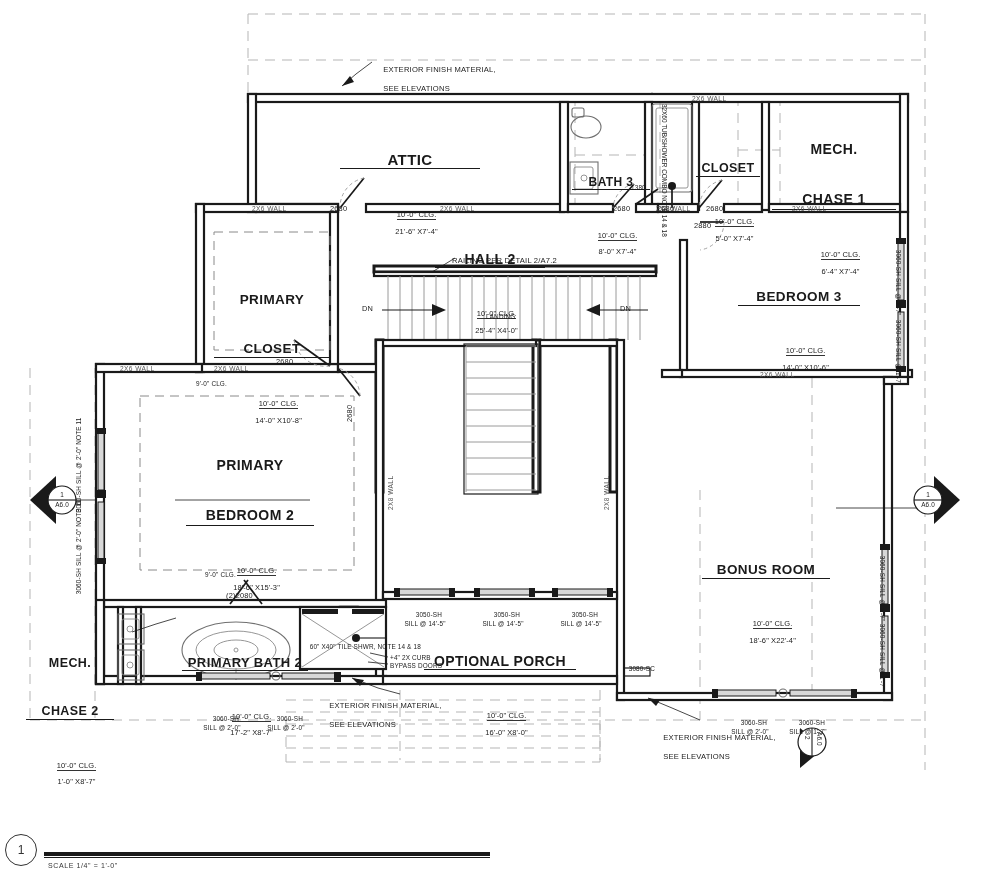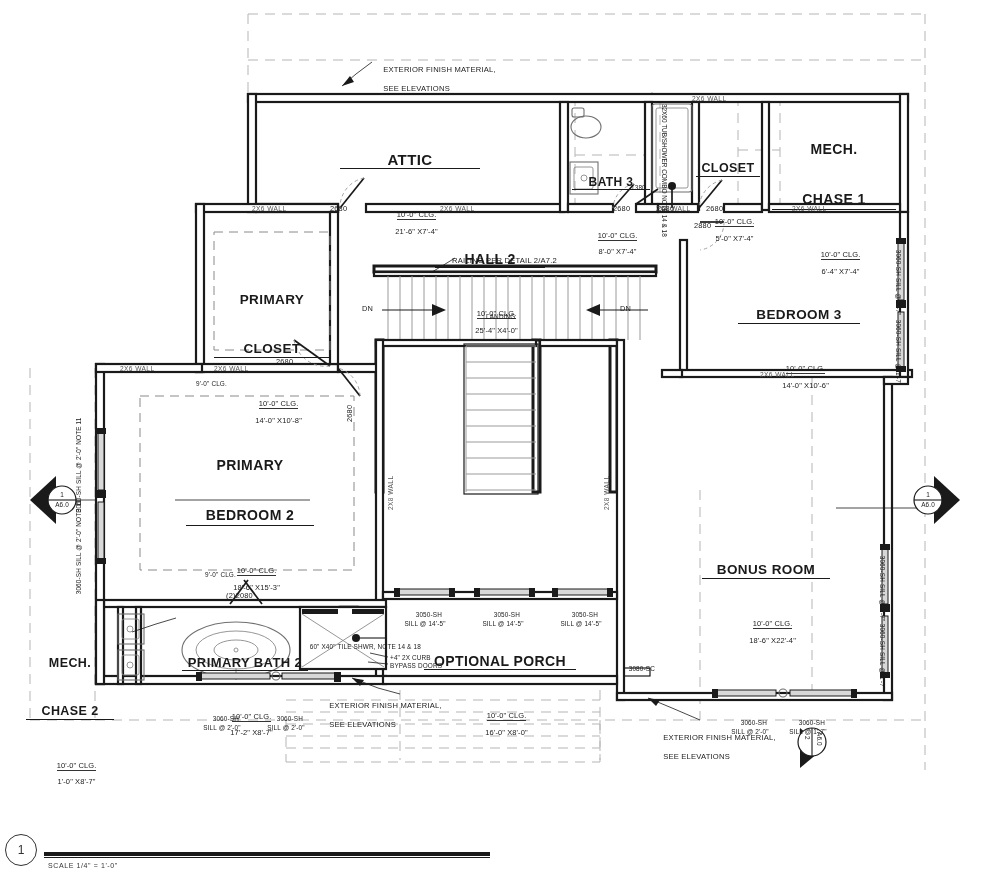--- a/index.html
+++ b/index.html
@@ -382,21 +382,21 @@
 
   <div class="t" style="left:214px;top:258px;width:116px;">
     <div class="room-name two" style="border-bottom:none;font-size:13.5px;">PRIMARY</div>
     <div class="room-name two" style="font-size:13.5px;">CLOSET</div>
     <div class="room-sub">
       <span class="clg">10'-0" CLG.</span><br>
       <span>14'-0" X10'-8"</span>
     </div>
   </div>
 
-  <div class="t" style="left:738px;top:274px;width:122px;">
+  <div class="t" style="left:738px;top:256px;width:122px;">
     <div class="room-name" style="font-size:13.5px;">BEDROOM 3</div>
     <div class="room-sub">
       <span class="clg">10'-0" CLG.</span><br>
       <span>14'-0" X10'-6"</span>
     </div>
   </div>
 
   <div class="t" style="left:186px;top:424px;width:128px;">
     <div class="room-name two" style="border-bottom:none;font-size:14px;">PRIMARY</div>
     <div class="room-name two" style="font-size:14px;">BEDROOM 2</div>

